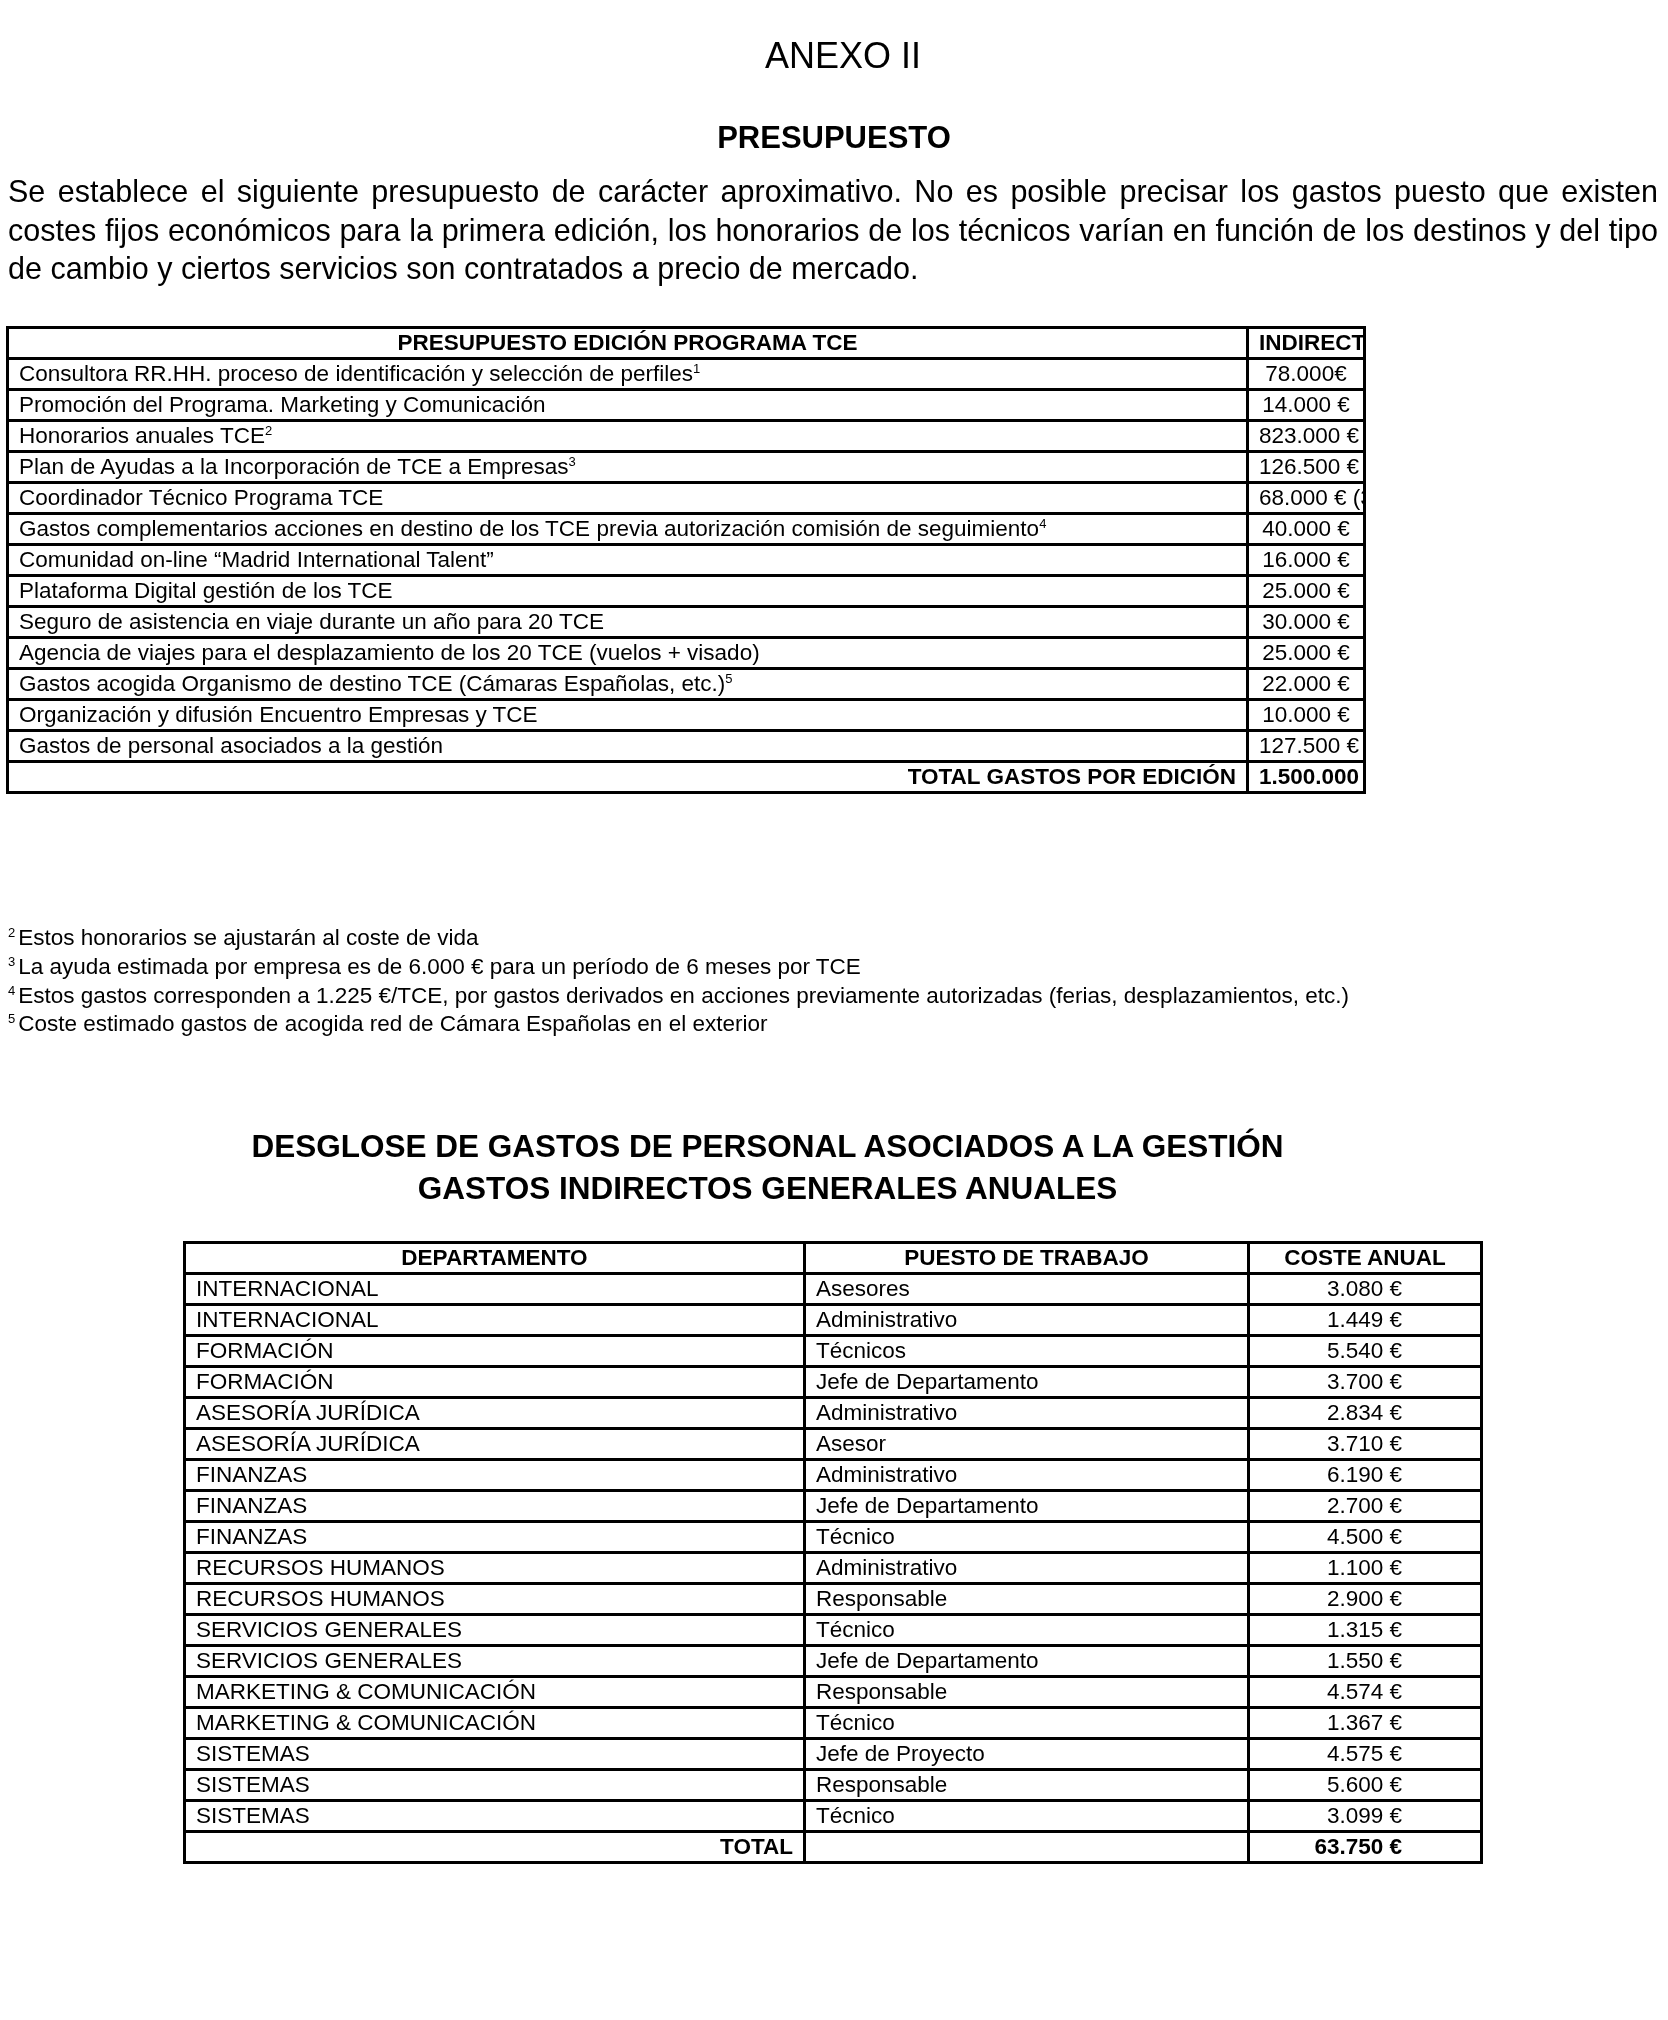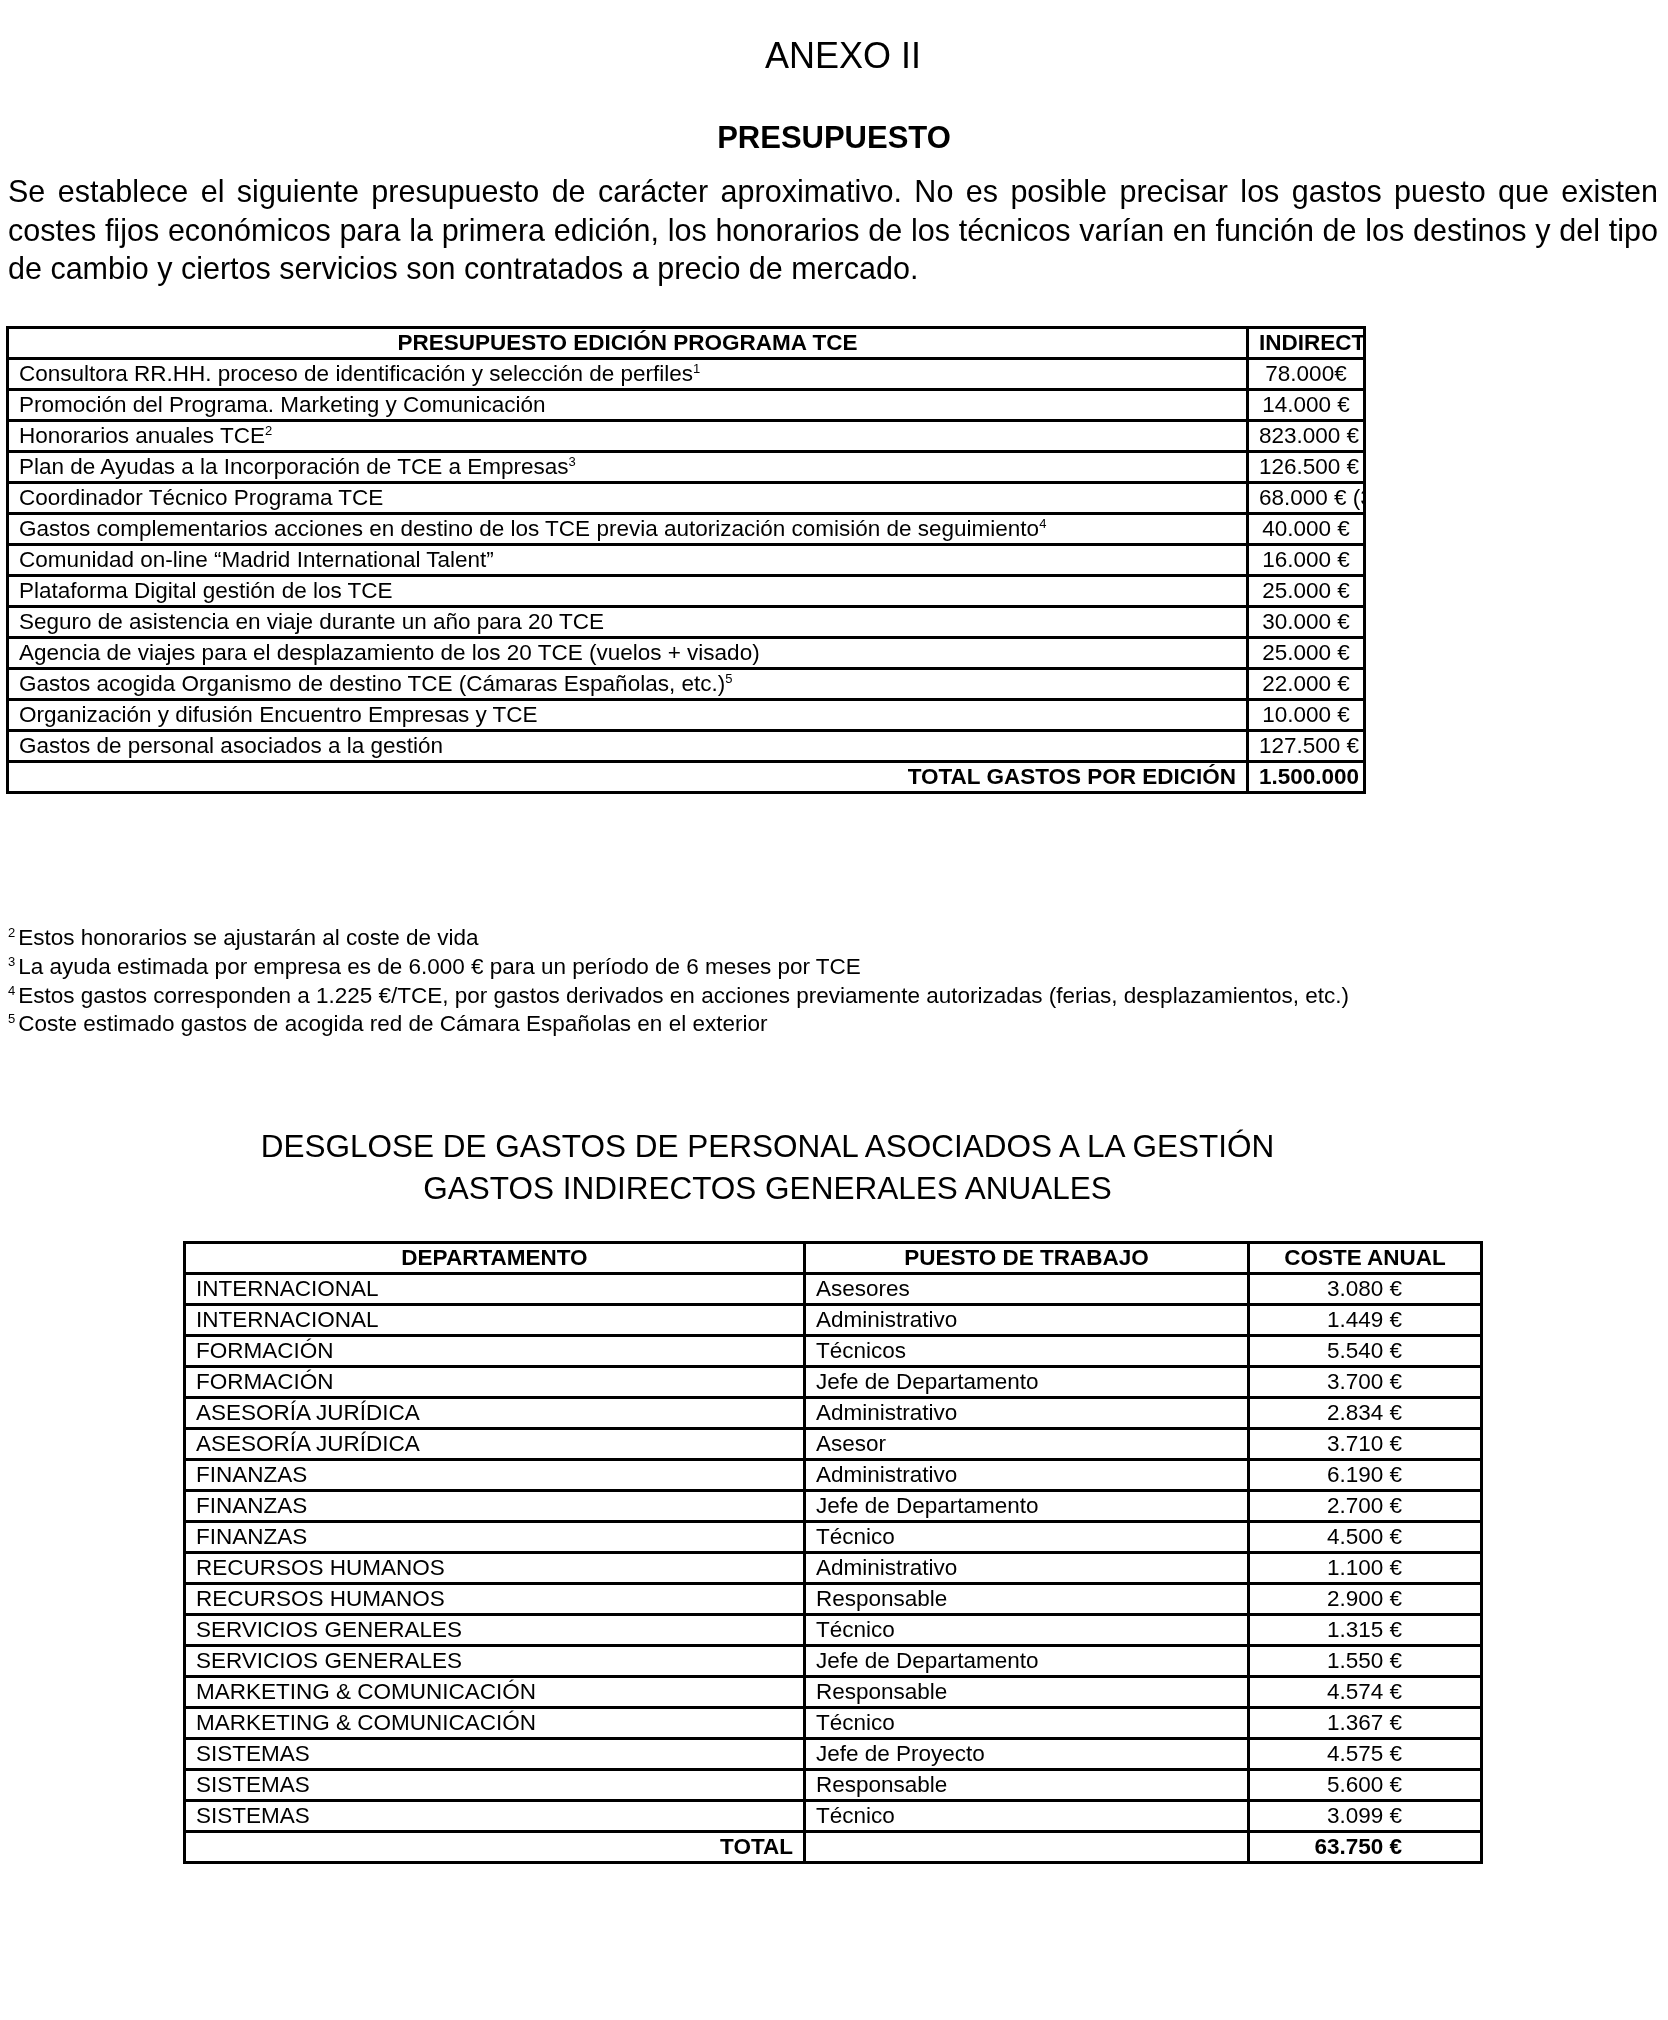--- a/index.html
+++ b/index.html
@@ -35,21 +35,21 @@
   .b { font-weight: bold; }
   sup.fn { font-size: 13px; vertical-align: 8px; line-height: 0; }
   #budget-table { left: 6px; top: 326px; width: 1360px; }
   #footnotes {
     left: 8px; top: 924px; font-size: 22.5px; line-height: 28.8px; margin: 0; padding: 0;
     list-style: none;
   }
   #footnotes sup { font-size: 13px; vertical-align: 8px; line-height: 0; margin-right: 3px; }
   #breakdown-title {
     left: 0; width: 1535px; top: 1125px; text-align: center;
-    font-size: 31.5px; line-height: 42px; font-weight: normal;
+    font-size: 31.5px; line-height: 42px; font-weight: bold;
   }
   #staff-table { left: 183px; top: 1241px; width: 1300px; }
   #staff-table td.v { padding-right: 78px; }
 </style>
 </head>
 <body>
 
 <h1 id="annex-title" class="abs">ANEXO II</h1>
 <h2 id="budget-title" class="abs">PRESUPUESTO</h2>
 <p id="intro" class="abs">Se establece el siguiente presupuesto de carácter aproximativo. No es posible precisar los gastos puesto que existen costes fijos económicos para la primera edición, los honorarios de los técnicos varían en función de los destinos y del tipo de cambio y ciertos servicios son contratados a precio de mercado.</p>

